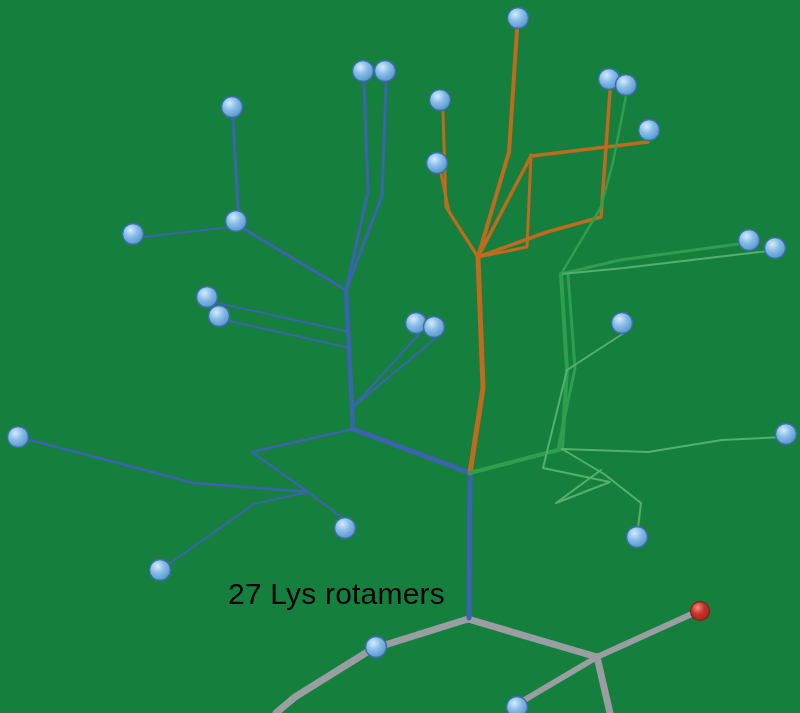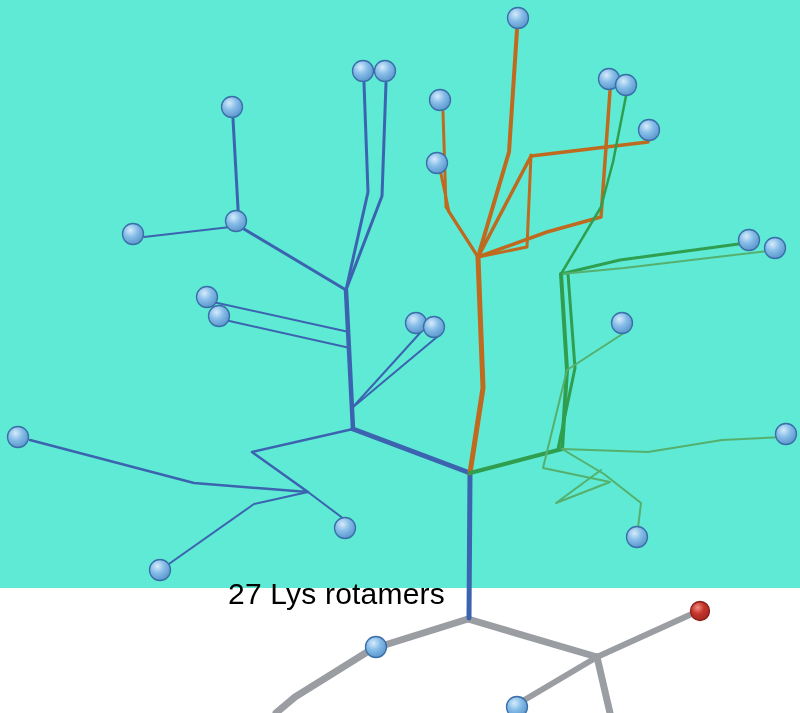--- a/index.html
+++ b/index.html
@@ -7,22 +7,22 @@
     padding: 0;
     background: #ffffff;
     width: 800px;
     height: 713px;
     overflow: hidden;
     font-family: "Liberation Sans", sans-serif;
   }
   .viewer {
     position: relative;
     width: 800px;
-    height: 588px;
-    background: #5eead4;
+    height: 713px;
+    background: #15803d;
   }
   .viewer svg {
     position: absolute;
     left: 0;
     top: 0;
     display: block;
   }
   .rotamer-label {
     position: absolute;
     left: 228px;

